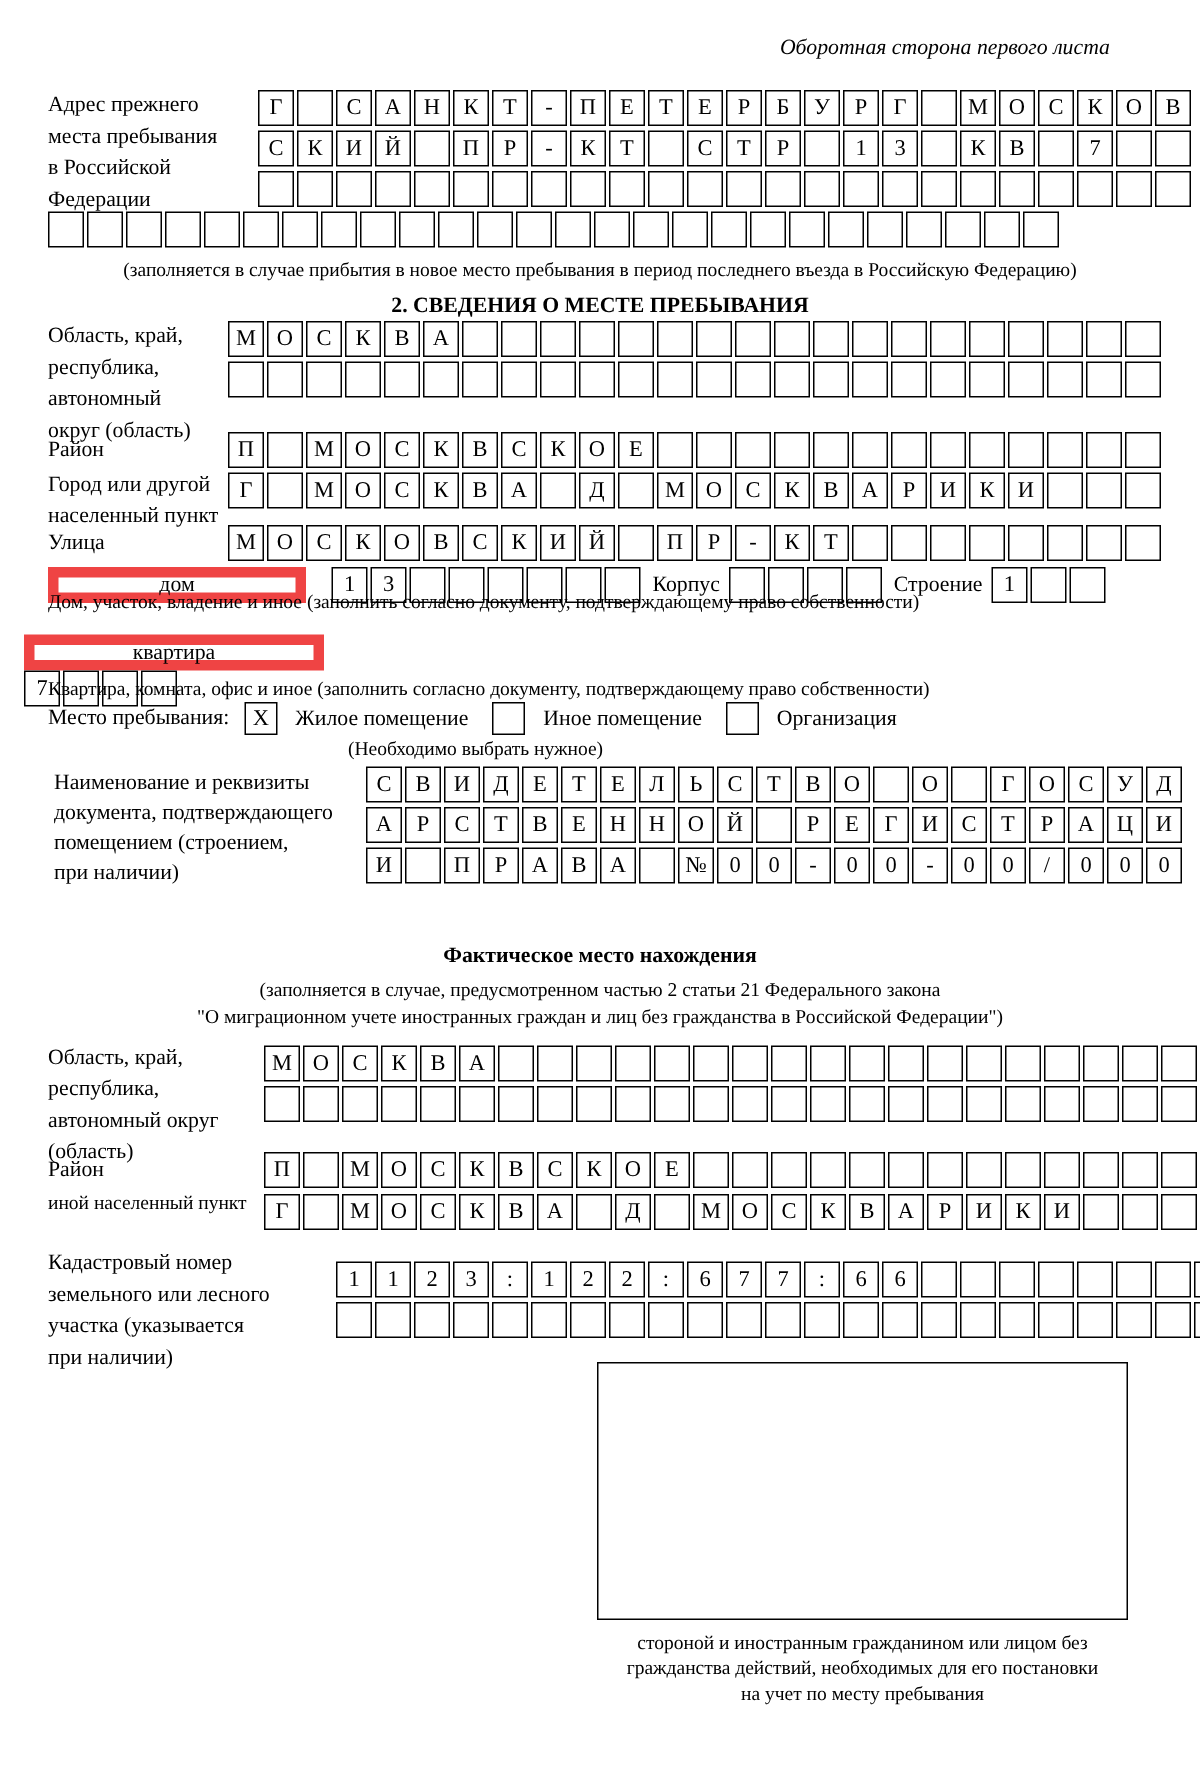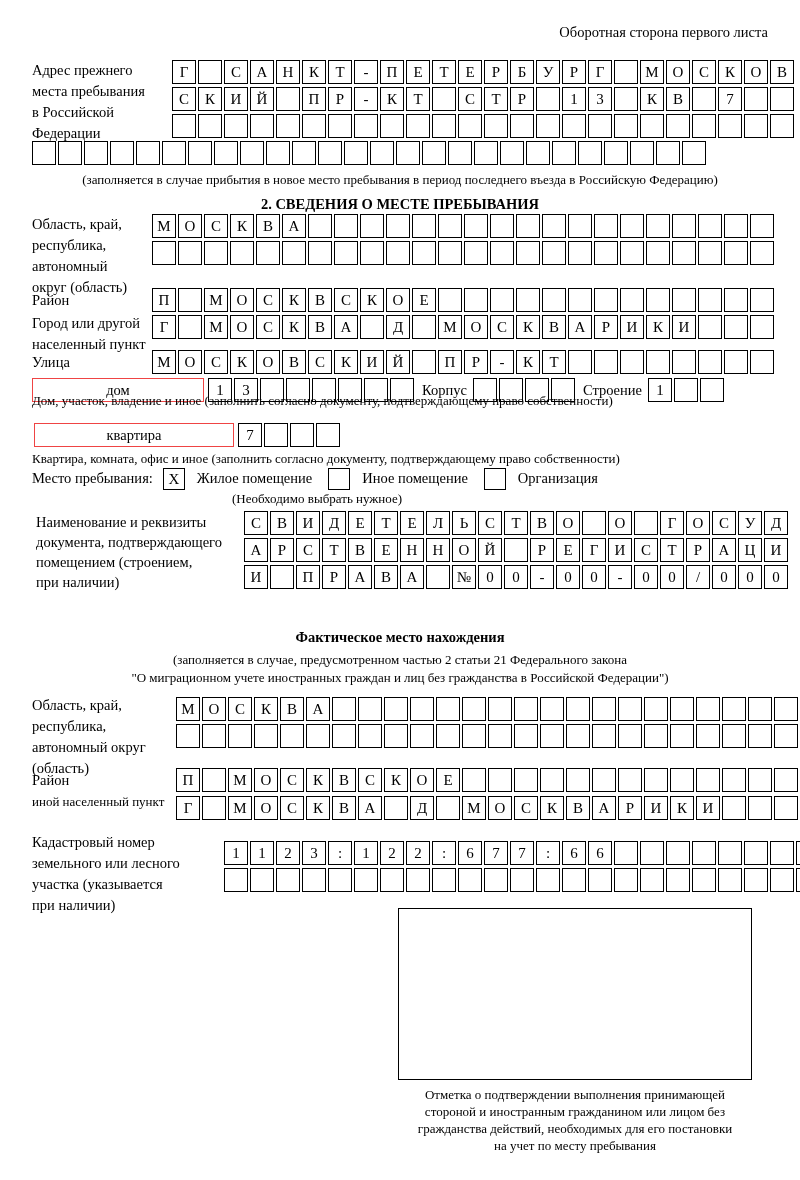--- a/index.html
+++ b/index.html
@@ -11,47 +11,48 @@
     position:relative;
     overflow:hidden;
   }
   .page{
     position:relative;
     width:800px;height:1180px;
     padding:0;
   }
   .hdr-right{
     position:absolute;
-    right:32px;top:24px;
+    right:60px;top:24px;
     font-size:14.5px;
+    font-style:italic;
   }
   .lbl{font-size:14.5px;line-height:21px;}
   .lbl-sm{font-size:13px;line-height:18px;}
   .center{text-align:center;}
   .row{position:absolute;}
   
   .boxes{display:flex;}
   .bx{
     width:24px;height:24px;
     border:1px solid #000;
     margin-right:2px;
     box-sizing:border-box;
     display:flex;align-items:center;justify-content:center;
     font-size:15px;
     font-family:"Liberation Serif", serif;
     background:#fff;
   }
   .wide-line{display:flex;}
   .labelbox{
-    border:1px solid #ef4444;
+    border:7px solid #ef4444;
     height:24px;
     box-sizing:border-box;
     display:flex;align-items:center;justify-content:center;
     font-size:14.5px;
-    margin-right:4px;
+    margin-right:17px;
   }
   .inline-lbl{
     font-size:14.5px;
     display:flex;align-items:center;
     height:24px;
     padding:0 6px;
     white-space:nowrap;
   }
   .caption{
     font-size:13px;
@@ -373,21 +374,21 @@
       </div>
     <div class="inline-lbl">Строение</div>
     <div class="boxes" id="s2stroenie">
         <div class="bx">1</div>
         <div class="bx"></div>
         <div class="bx"></div>
       </div>
   </div>
   <div class="row caption" style="left:32px;top:392px;">Дом, участок, владение и иное (заполнить согласно документу, подтверждающему право собственности)</div>
 
-  <div class="row wide-line" style="left:34px;top:423px;">
+  <div class="row wide-line" style="left:16px;top:423px;flex-direction:column;">
     <div class="labelbox" style="width:200px;">квартира</div>
     <div class="boxes" id="s2flat">
         <div class="bx">7</div>
         <div class="bx"></div>
         <div class="bx"></div>
         <div class="bx"></div>
       </div>
   </div>
   <div class="row caption" style="left:32px;top:450px;">Квартира, комната, офис и иное (заполнить согласно документу, подтверждающему право собственности)</div>
 
@@ -651,19 +652,18 @@
       <div class="bx"></div>
       <div class="bx"></div>
       <div class="bx"></div>
       <div class="bx"></div>
       <div class="bx"></div>
       <div class="bx"></div>
     </div>
 
   <div class="row bigbox" style="left:398px;top:908px;width:354px;height:172px;"></div>
   <div class="row" style="left:398px;top:1086px;width:354px;">
-    <div class="caption center">Отметка о подтверждении выполнения принимающей</div>
     <div class="caption center">стороной и иностранным гражданином или лицом без</div>
     <div class="caption center">гражданства действий, необходимых для его постановки</div>
     <div class="caption center">на учет по месту пребывания</div>
   </div>
 
 </div>
 
 </body></html>

